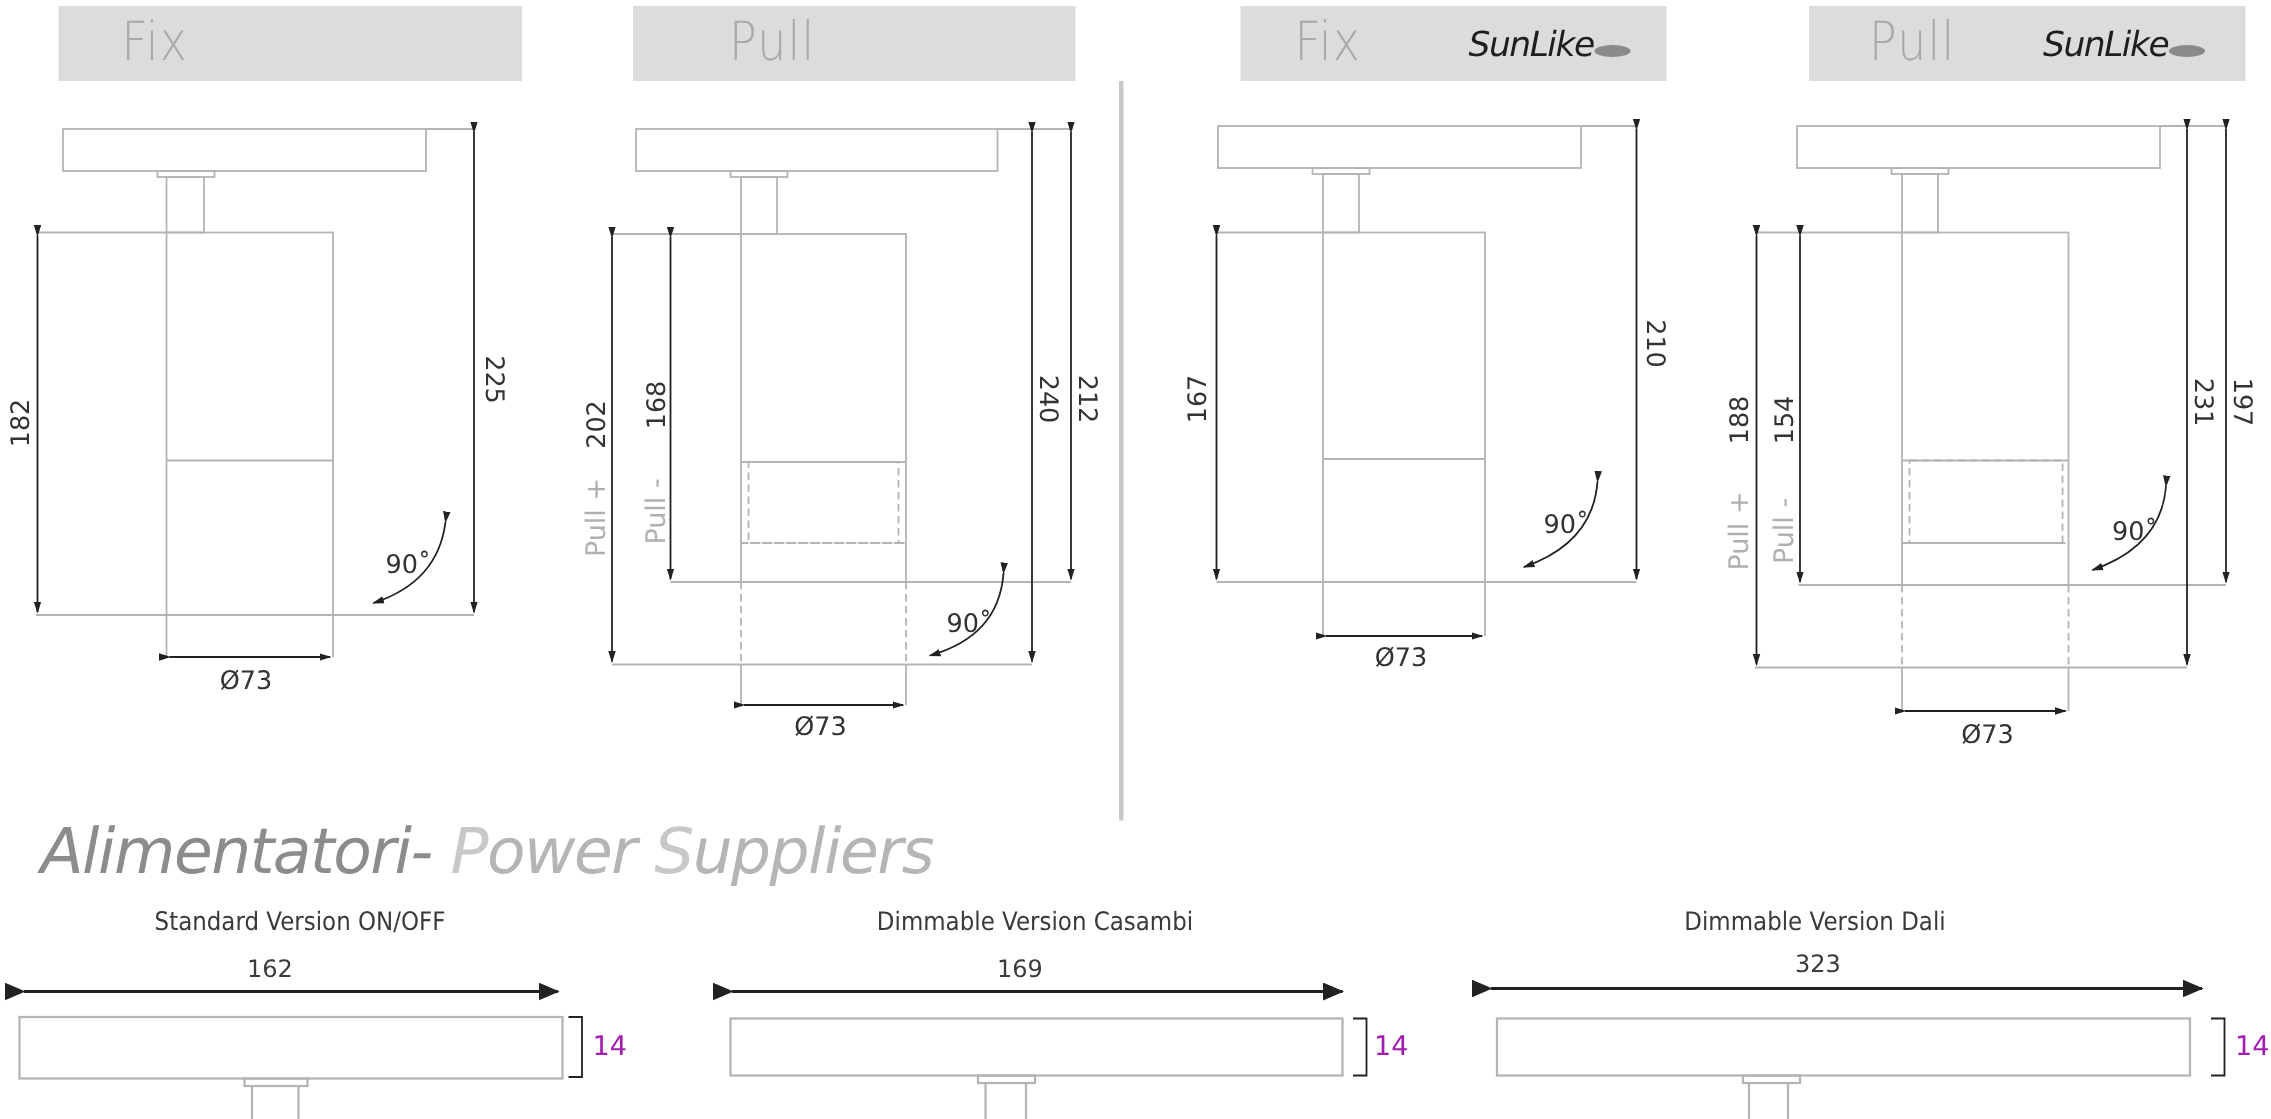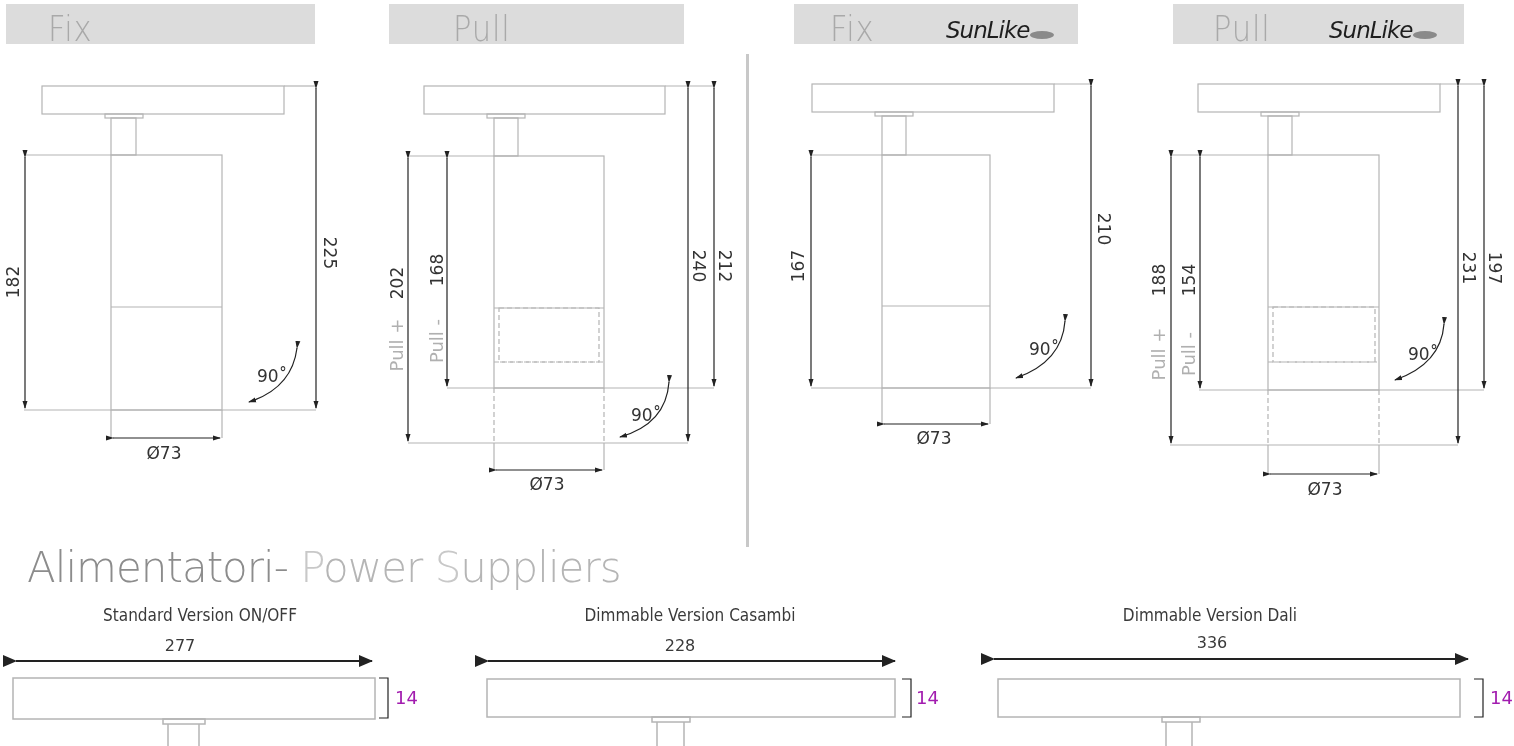--- a/index.html
+++ b/index.html
@@ -1,23 +1,23 @@
 <!DOCTYPE html>
 <html><head>
 <meta charset="utf-8">
 <style>
   html, body { margin:0; padding:0; background:#ffffff; }
   body { width:1514px; height:746px; position:relative; overflow:hidden; font-family:"DejaVu Sans", sans-serif; }
-  .hbar { position:absolute; background:#dcdcdc; height:40px; top:4px; }
+  .hbar { position:absolute; background:#dcdcdc; height:50px; top:4px;margin-left:33px; }
   .hbar .lbl { position:absolute; top:4px; font-family:"DejaVu Sans", sans-serif; font-weight:200; font-size:36px; color:#a9a9a9; letter-spacing:1px; transform:scaleX(0.85); transform-origin:left center; }
   .logo { position:absolute; top:13px; font-family:"DejaVu Sans", sans-serif; font-weight:normal; font-style:italic; font-size:23px; color:#1e1e1e; letter-spacing:-1px; }
   .logo-oval { display:inline-block; width:24px; height:8px; border-radius:50%; background:#8a8a8a; margin-left:1px; vertical-align:-1px; }
   .divider { position:absolute; left:746px; top:54px; width:3px; height:493px; background:#c8c8c8; }
   svg.draw { position:absolute; left:0; top:0; }
-  .title { position:absolute; left:27px; top:543px; font-size:42px; font-weight:200; color:#8c8c8c; font-family:"DejaVu Sans", sans-serif; letter-spacing:-1px; white-space:nowrap; }
+  .title { position:absolute; left:27px; top:543px; font-size:42px; font-weight:200; color:#8c8c8c; font-family:"DejaVu Sans", sans-serif; letter-spacing:-1px; white-space:nowrap;font-style:italic; }
   .title .light { color:#b5b5b5; }
   .title .lighter { color:#c8c8c8; }
   .psu-label { position:absolute; font-size:17px; color:#3a3a3a; font-family:"DejaVu Sans", sans-serif; transform:scaleX(0.9); transform-origin:center; white-space:nowrap; text-align:center; }
   .psu-dim { position:absolute; font-size:16px; color:#3a3a3a; font-family:"DejaVu Sans", sans-serif; text-align:center; }
   .psu-h { position:absolute; font-size:18px; color:#a21caf; font-family:"DejaVu Sans", sans-serif; }
   .dimtxt { font-family:"DejaVu Sans", sans-serif; font-size:17px; fill:#333; }
   .pulltxt { font-family:"DejaVu Sans", sans-serif; font-size:18px; fill:#b0b0b0; }
 </style>
 </head>
 <body>
@@ -189,22 +189,22 @@
     <line x1="994" y1="659" x2="1468" y2="659" marker-start="url(#ahb)" marker-end="url(#ahb)" stroke-width="2"></line>
     <polyline points="1474,679 1483,679 1483,717 1474,717"></polyline>
   </g>
 </svg>
 
 <div class="title">
   <span>Alimentatori- </span><span class="lighter">P</span><span class="light">ower </span><span class="lighter">S</span><span class="light">uppliers</span>
 </div>
 
 <div class="psu-label" style="left:60px;top:605px;width:280px;">Standard Version ON/OFF</div>
-<div class="psu-dim" style="left:150px;top:636px;width:60px;">277</div>
+<div class="psu-dim" style="left:150px;top:636px;width:60px;">162</div>
 <div class="psu-h" style="left:395px;top:687px;">14</div>
 
 <div class="psu-label" style="left:540px;top:605px;width:300px;">Dimmable Version Casambi</div>
-<div class="psu-dim" style="left:650px;top:636px;width:60px;">228</div>
+<div class="psu-dim" style="left:650px;top:636px;width:60px;">169</div>
 <div class="psu-h" style="left:916px;top:687px;">14</div>
 
 <div class="psu-label" style="left:1080px;top:605px;width:260px;">Dimmable Version Dali</div>
-<div class="psu-dim" style="left:1182px;top:633px;width:60px;">336</div>
+<div class="psu-dim" style="left:1182px;top:633px;width:60px;">323</div>
 <div class="psu-h" style="left:1490px;top:687px;">14</div>
 
 </body></html>

